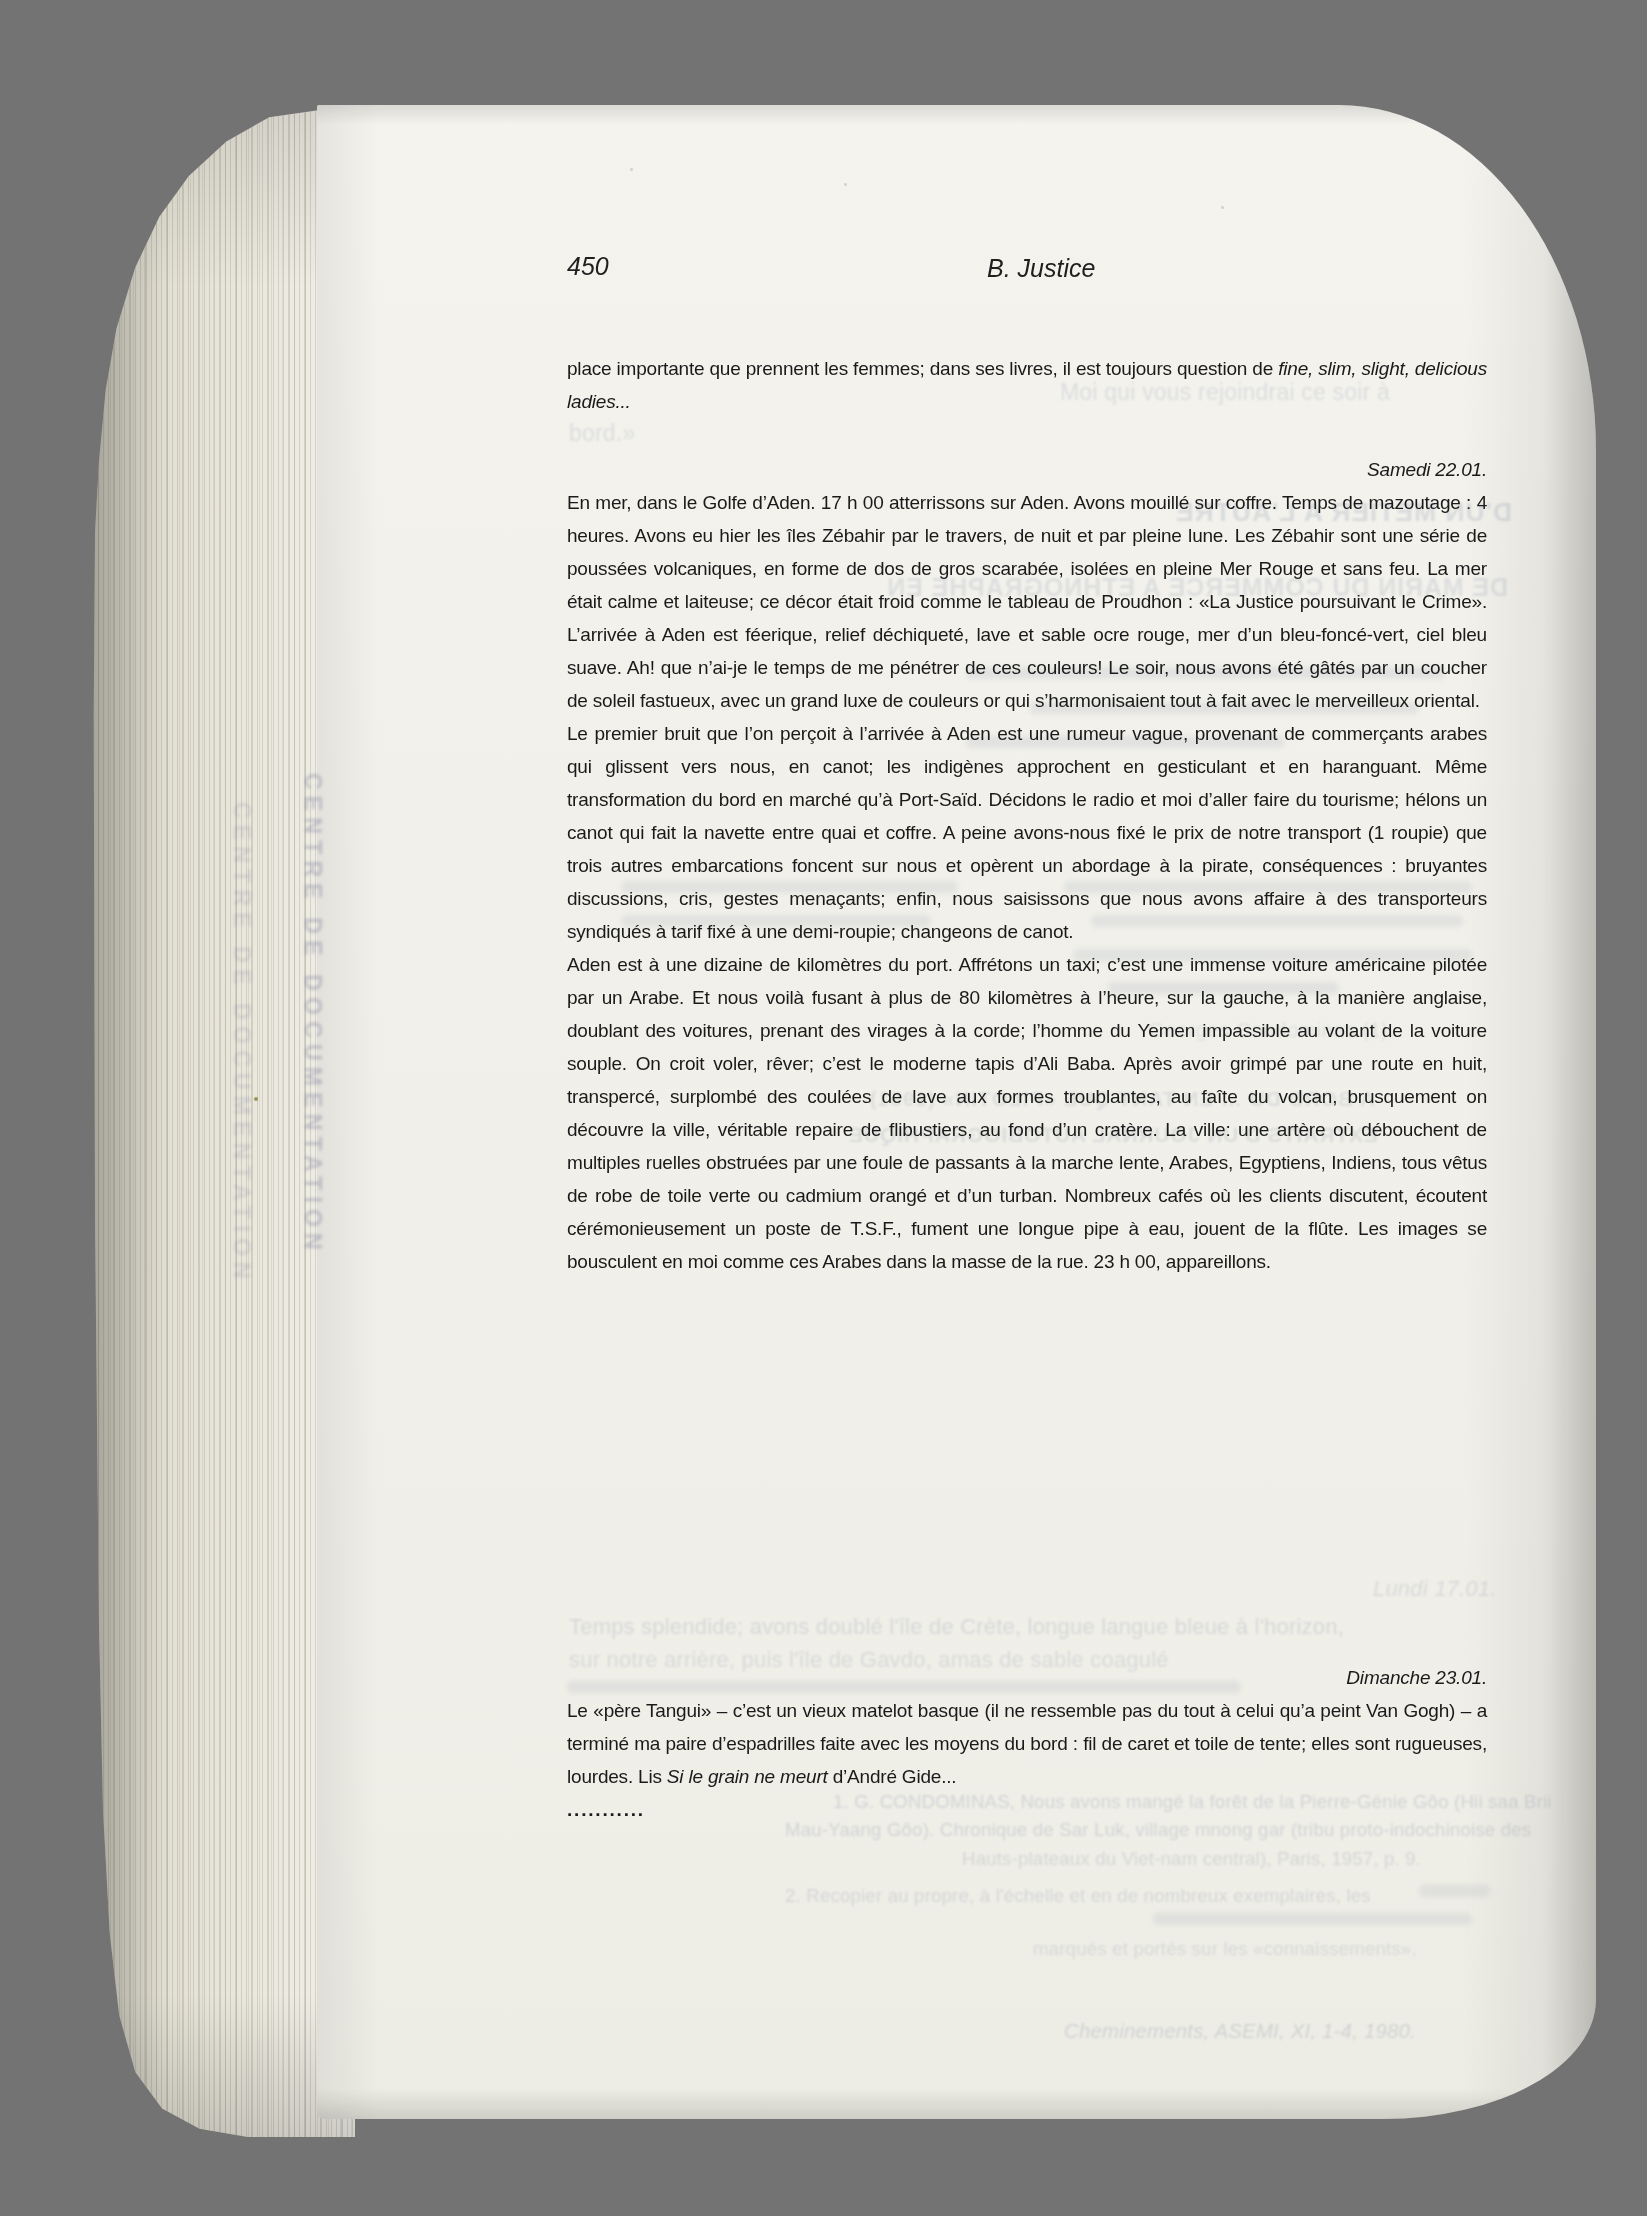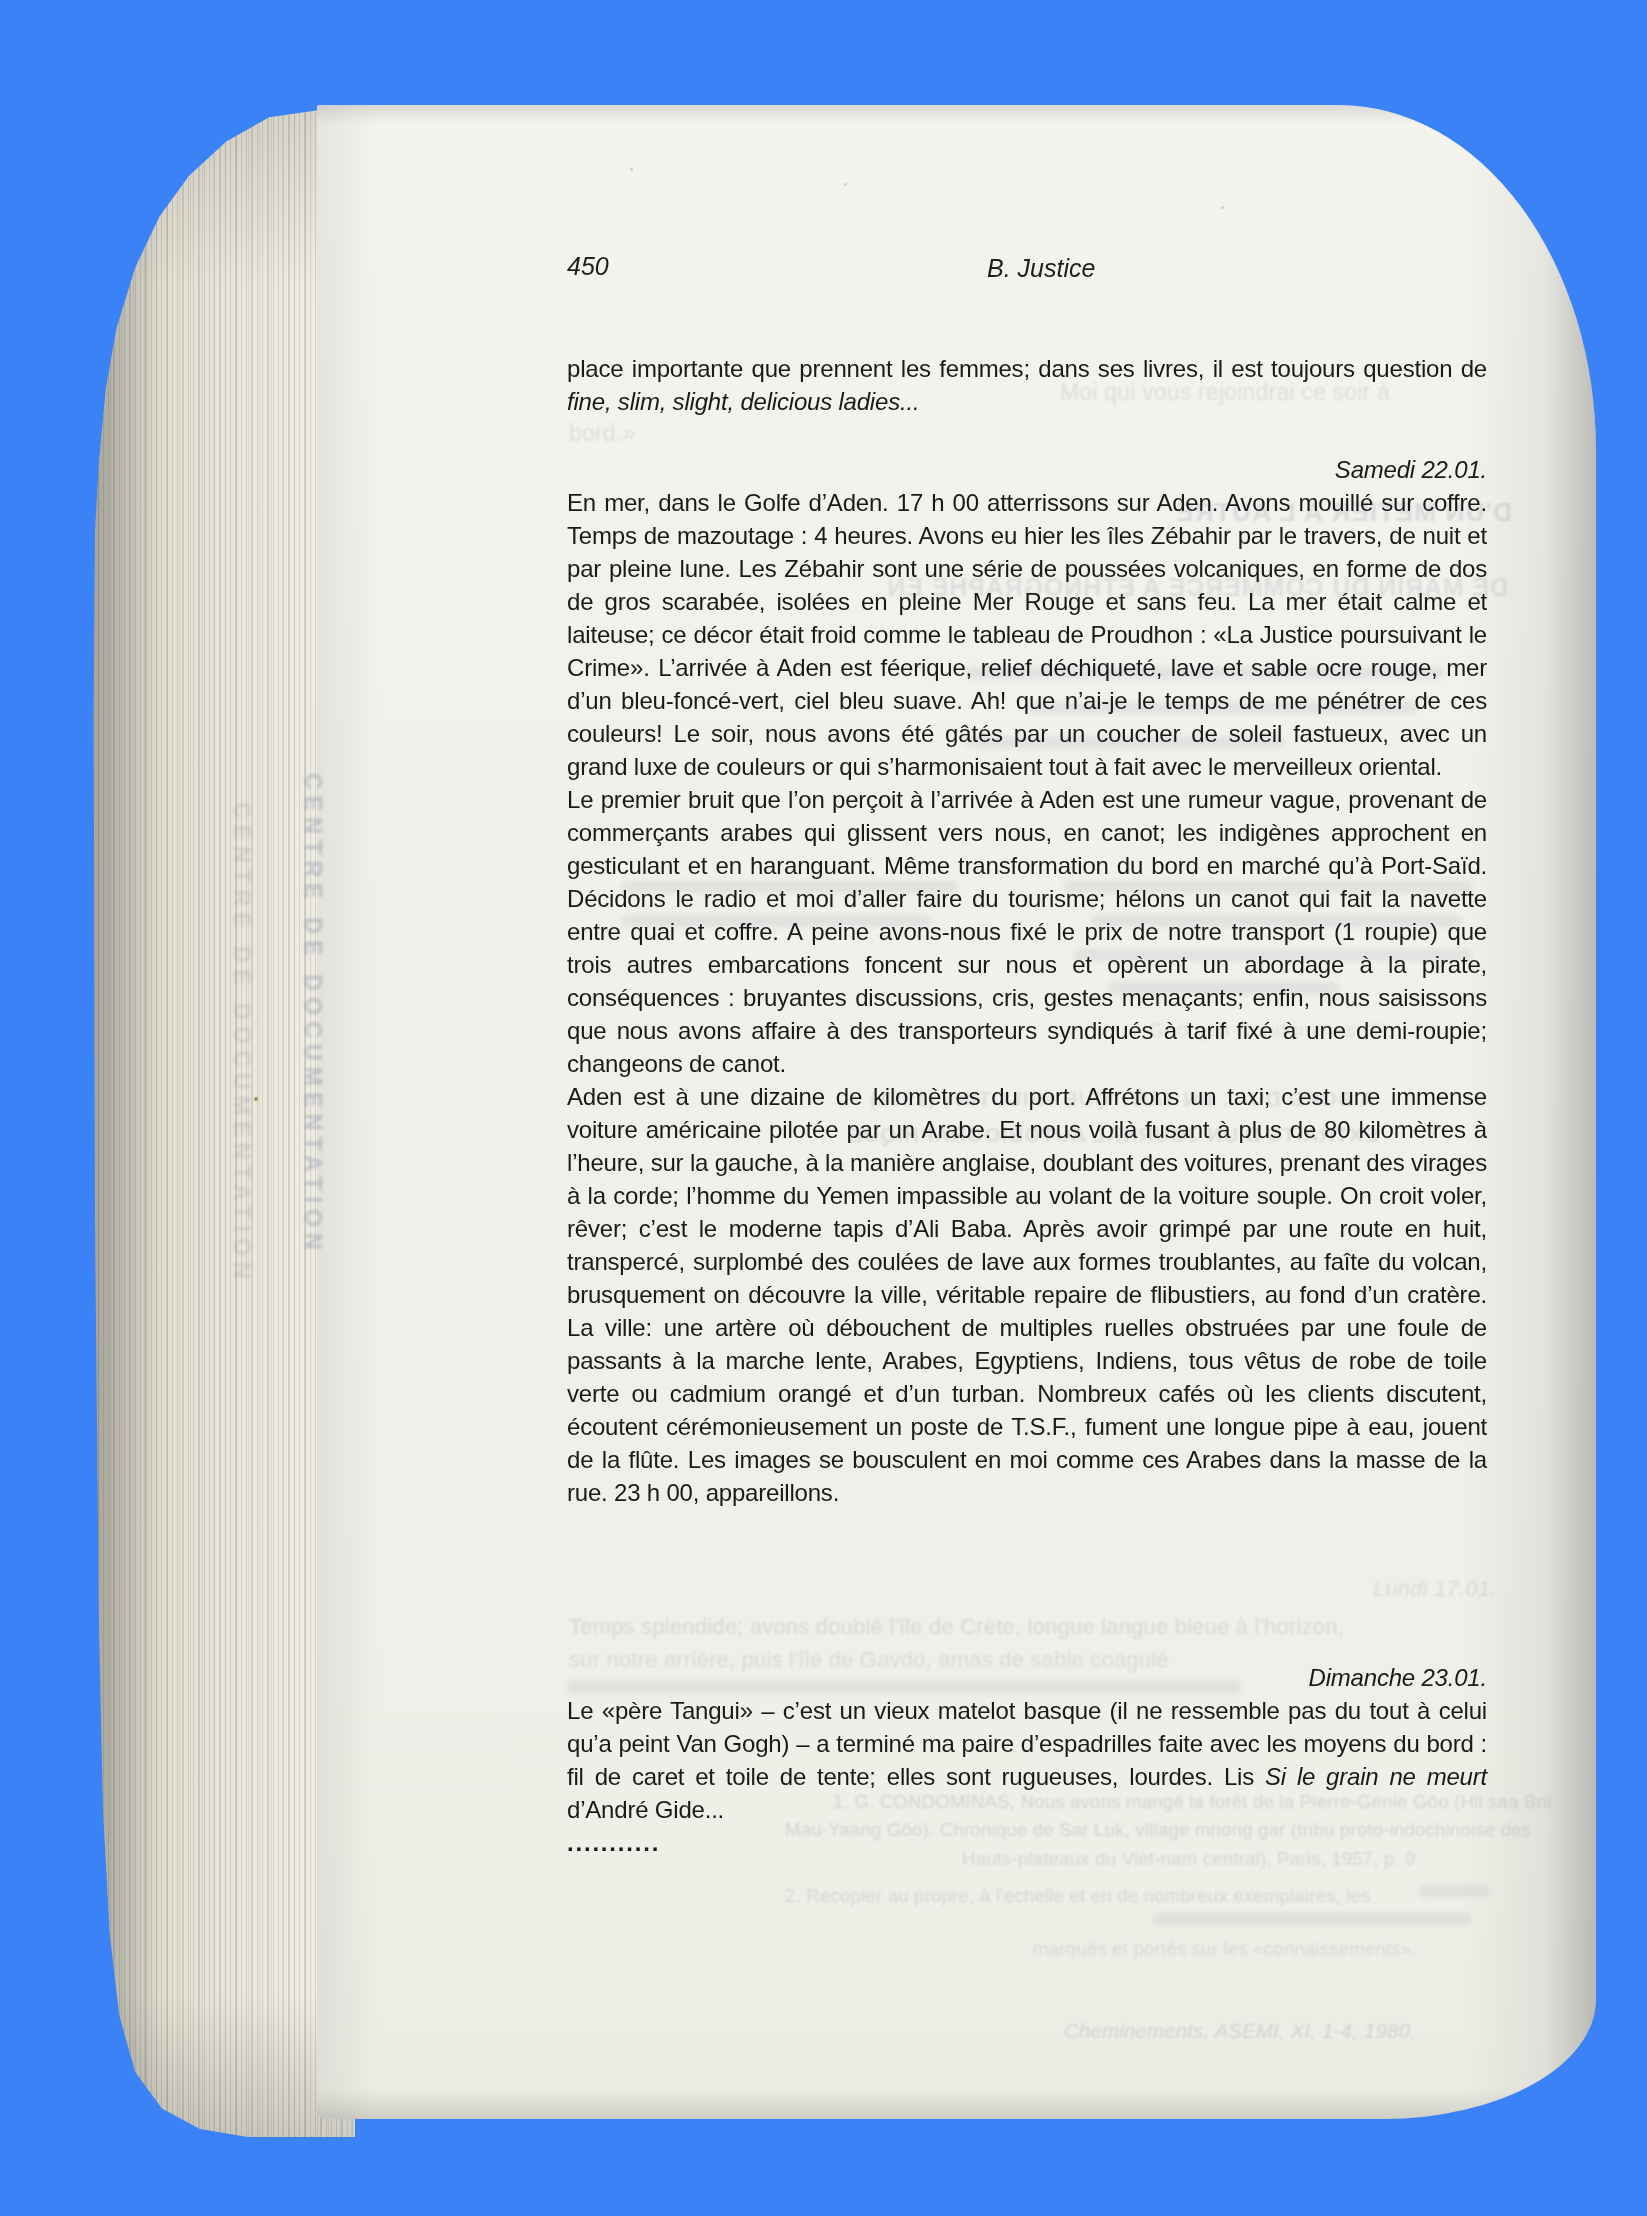--- a/index.html
+++ b/index.html
@@ -1,16 +1,16 @@
 <!DOCTYPE html>
 <html style="font-size:14px"><head>
 <meta charset="utf-8">
 <style>
   html,body{margin:0;padding:0;background:#000;}
-  .scene{position:relative;width:1647px;height:2217px;background:#3b82f6;overflow:hidden;
+  .scene{position:relative;width:1647px;height:2217px;background:#737373;overflow:hidden;
          font-family:"Liberation Sans","DejaVu Sans",sans-serif;}
   
   .fore-edge{position:absolute;left:87px;top:105px;width:268px;height:2032px;
     background:
       repeating-linear-gradient(90deg, rgba(118,112,95,.22) 0 1.3px, rgba(0,0,0,0) 1.3px 5.3px),
       repeating-linear-gradient(90deg, rgba(92,86,70,.12) 0 0.9px, rgba(0,0,0,0) 0.9px 11.5px),
       linear-gradient(90deg,#cfccbf,#e2e0d3 28%,#ebe9de 65%,#f0efe8);
     clip-path:polygon(100% 0%,68% .6%,52% 1.8%,38% 3.5%,27% 5.5%,18% 8%,11% 11%,7% 14%,
       4.5% 17.5%,3% 21%,2.5% 30%,3% 55%,4.5% 75%,6% 84%,8.5% 90%,12% 94%,18% 96.8%,
       28% 98.6%,42% 99.6%,60% 100%,100% 100%);}
@@ -26,21 +26,21 @@
     background:
       linear-gradient(180deg,rgba(0,0,0,.10),rgba(0,0,0,0) 19.5px),
       linear-gradient(270deg,rgba(0,0,0,.22),rgba(0,0,0,.05) 53px,rgba(0,0,0,0) 133px),
       linear-gradient(0deg,rgba(0,0,0,.13),rgba(0,0,0,0) 30px),
       linear-gradient(90deg,rgba(0,0,0,.06),rgba(0,0,0,0) 62px);}
   
   .running{position:absolute;font-style:italic;font-size:25px;color:#1f1f1f;letter-spacing:0;}
   .folio{left:567px;top:252px;}
   .headname{left:987px;top:254px;}
   
-  .entry{position:absolute;left:567px;width:920px;font-size:24px;line-height:33px;
+  .entry{position:absolute;left:567px;width:920px;font-size:19px;line-height:33px;
          color:#1a1a1a;text-align:justify;letter-spacing:-0.2px;}
   .entry-0{top:352px;}
   .entry-1{top:453px;}
   .entry-2{top:1661px;}
   .entry-3{top:1865px;}
   .entry .heading{font-style:italic;text-align:right;}
   .entry p{margin:0;}
   .entry .dots{letter-spacing:1.8px;font-weight:700;text-align:left;}
   .it{font-style:italic;}
   

